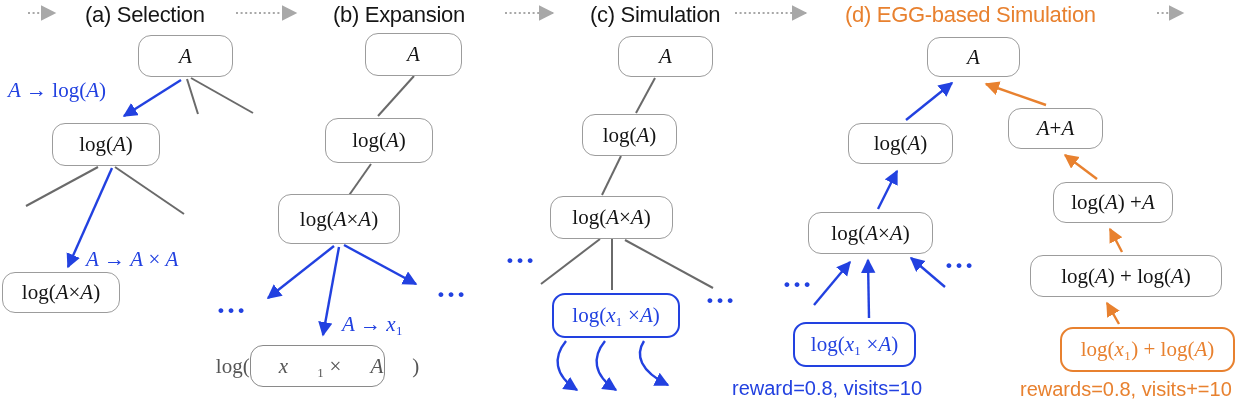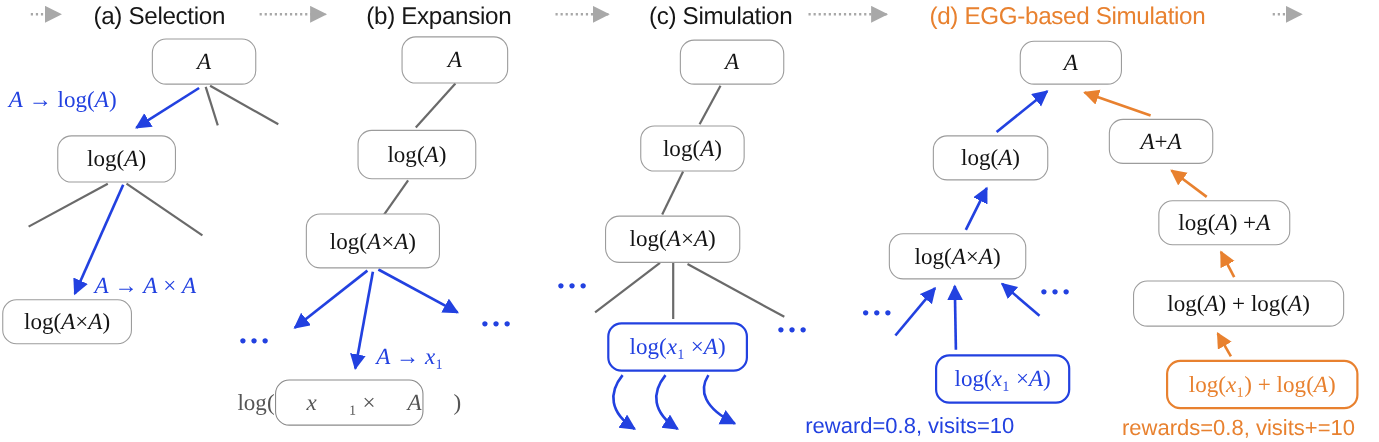--- a/index.html
+++ b/index.html
@@ -121,21 +121,21 @@
   <div class="node blue" style="left:552px;top:293px;width:128px;height:45px">log(<i>x</i>₁ × <i>A</i>)</div>
 
   <div class="node" style="left:927px;top:37px;width:93px;height:40px">
       <i>A</i>
     </div>
   <div class="node" style="left:848px;top:123px;width:105px;height:41px">log(<i>A</i>)</div>
   <div class="node" style="left:1008px;top:108px;width:95px;height:41px"><i>A</i> + <i>A</i></div>
   <div class="node" style="left:808px;top:212px;width:125px;height:42px">log(<i>A</i> × <i>A</i>)</div>
   <div class="node" style="left:1053px;top:182px;width:120px;height:41px">log(<i>A</i>) + <i>A</i></div>
   <div class="node" style="left:1030px;top:255px;width:192px;height:42px">log(<i>A</i>) + log(<i>A</i>)</div>
-  <div class="node blue" style="left:850px;top:322px;width:123px;height:45px">log(<i>x</i>₁ × <i>A</i>)</div>
+  <div class="node blue" style="left:793px;top:322px;width:123px;height:45px">log(<i>x</i>₁ × <i>A</i>)</div>
   <div class="node orange" style="left:1060px;top:327px;width:175px;height:45px">log(<i>x</i>₁) + log(<i>A</i>)</div>
 
   <div class="mathlabel" style="left:8px;top:78px"><i>A</i> → log(<i>A</i>)</div>
   <div class="mathlabel" style="left:86px;top:247px"><i>A</i> → <i>A</i> × <i>A</i></div>
   <div class="mathlabel" style="left:342px;top:312px"><i>A</i> → <i>x</i>₁</div>
 
   <div class="dots" style="left:216px;top:288px">…</div>
   <div class="dots" style="left:436px;top:272px">…</div>
   <div class="dots" style="left:505px;top:238px">…</div>
   <div class="dots" style="left:705px;top:278px">…</div>

